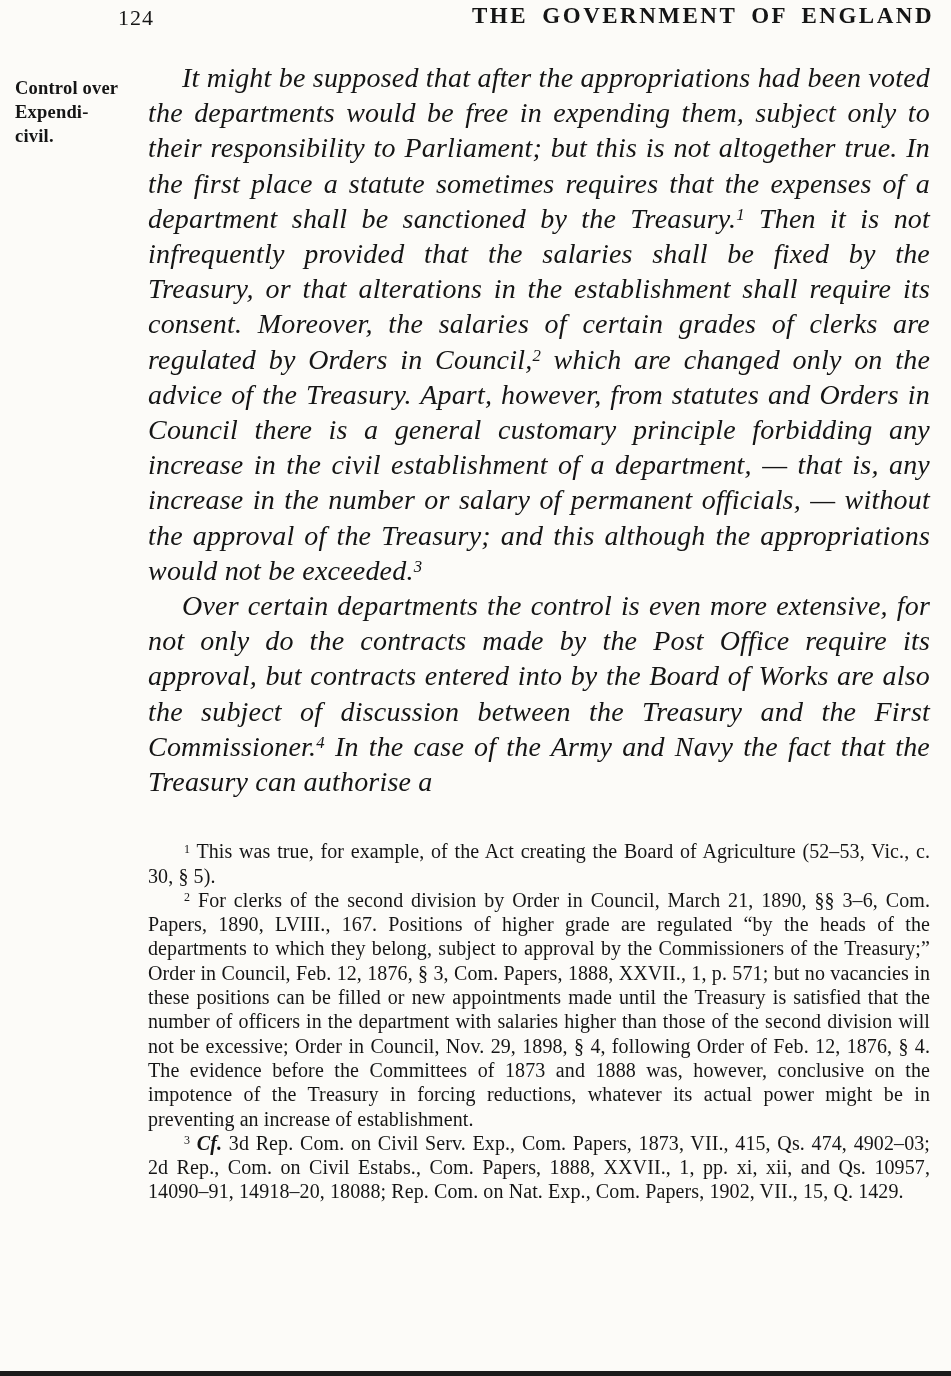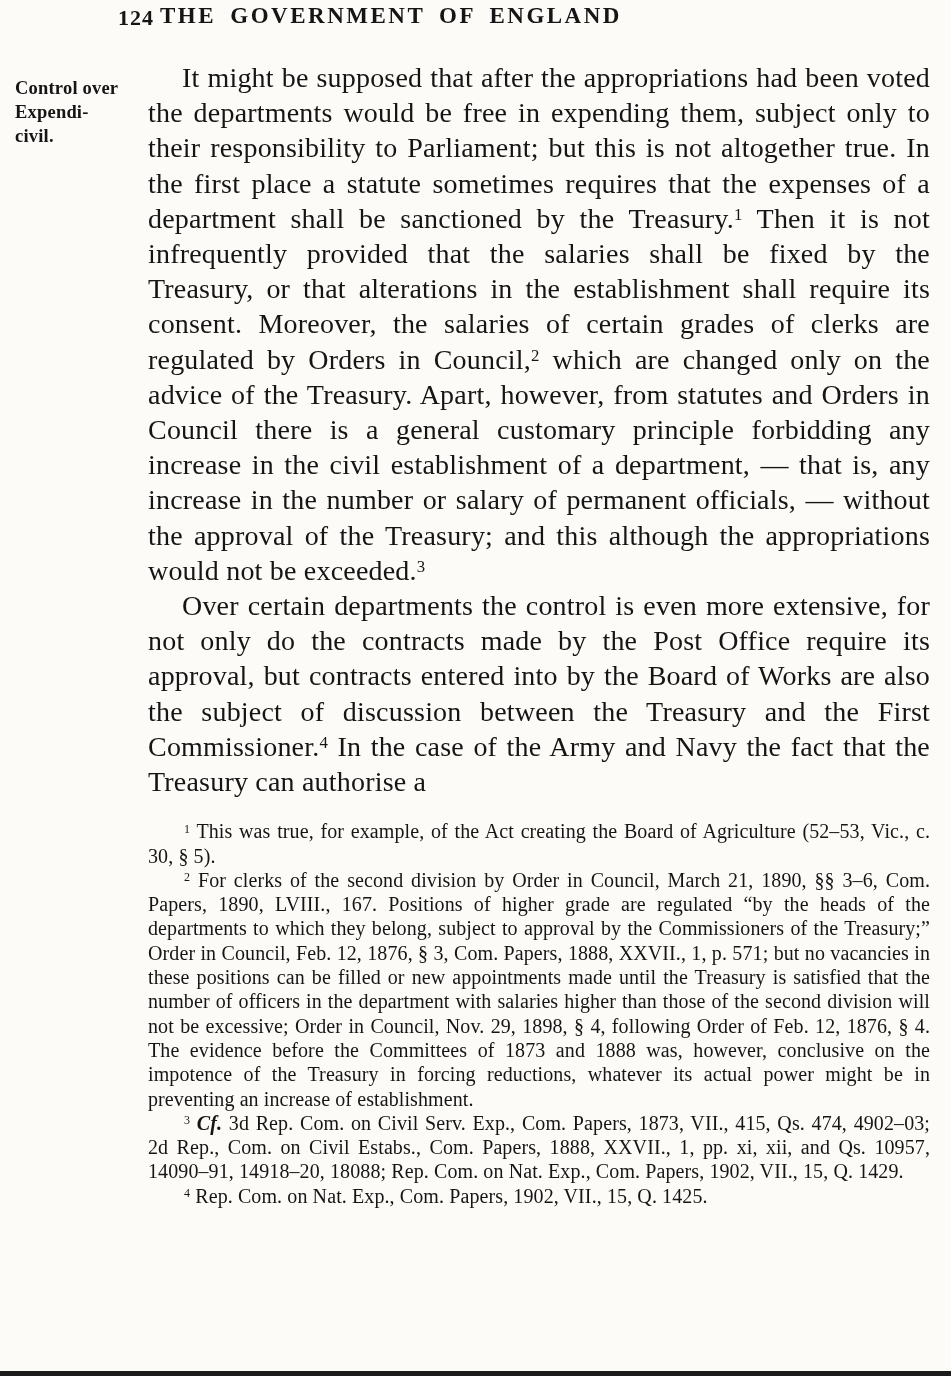--- a/index.html
+++ b/index.html
@@ -13,30 +13,30 @@
     font-family: "Liberation Serif", "DejaVu Serif", serif;
     overflow: hidden;
     box-sizing: border-box;
   }
   
   .page-number {
     position: absolute;
     top: 5px;
     left: 118px;
     font-size: 22px;
-    font-weight: bold;
+    font-weight: normal;
     letter-spacing: 1px;
   }
   .running-title {
     position: absolute;
     top: 3px;
-    left: 160px;
+    left: 152px;
     width: 782px;
     margin: 0;
-    text-align: left;
+    text-align: right;
     font-size: 23px;
     font-weight: bold;
     letter-spacing: 2.5px;
     word-spacing: 6px;
   }
   
   .margin-note {
     position: absolute;
     left: 15px;
     top: 76px;
@@ -53,30 +53,31 @@
     top: 60px;
     width: 782px;
   }
   .body-para {
     margin: 0;
     font-size: 28px;
     line-height: 35.2px;
     text-align: justify;
     text-indent: 34px;
     letter-spacing: 0.2px;
+    font-style: italic;
   }
   sup {
     font-size: 60%;
     line-height: 0;
     vertical-align: baseline;
     position: relative;
     top: -0.45em;
   }
   .footnotes {
-    margin-top: 20px;
+    margin-top: 40px;
   }
   .footnote {
     margin: 0;
     font-size: 20px;
     line-height: 24.3px;
     text-align: justify;
     text-indent: 36px;
     letter-spacing: 0.1px;
   }
   .footnote em { font-style: italic; font-weight: bold; }
@@ -106,18 +107,17 @@
   </aside>
 
   <main class="text-column">
     <p class="body-para">It might be supposed that after the appropriations had been voted the departments would be free in expending them, subject only to their responsibility to Parliament; but this is not altogether true. In the first place a statute sometimes requires that the expenses of a department shall be sanctioned by the Treasury.<sup>1</sup> Then it is not infrequently provided that the salaries shall be fixed by the Treasury, or that alterations in the establishment shall require its consent. Moreover, the salaries of certain grades of clerks are regulated by Orders in Council,<sup>2</sup> which are changed only on the advice of the Treasury. Apart, however, from statutes and Orders in Council there is a general customary principle forbidding any increase in the civil establishment of a department, — that is, any increase in the number or salary of permanent officials, — without the approval of the Treasury; and this although the appropriations would not be exceeded.<sup>3</sup></p>
     <p class="body-para">Over certain departments the control is even more extensive, for not only do the contracts made by the Post Office require its approval, but contracts entered into by the Board of Works are also the subject of discussion between the Treasury and the First Commissioner.<sup>4</sup> In the case of the Army and Navy the fact that the Treasury can authorise a</p>
 
     <div class="footnotes">
       <p class="footnote"><sup>1</sup> This was true, for example, of the Act creating the Board of Agriculture (52–53, Vic., c. 30, § 5).</p>
       <p class="footnote"><sup>2</sup> For clerks of the second division by Order in Council, March 21, 1890, §§ 3–6, Com. Papers, 1890, LVIII., 167. Positions of higher grade are regulated “by the heads of the departments to which they belong, subject to approval by the Commissioners of the Treasury;” Order in Council, Feb. 12, 1876, § 3, Com. Papers, 1888, XXVII., 1, p. 571; but no vacancies in these positions can be filled or new appointments made until the Treasury is satisfied that the number of officers in the department with salaries higher than those of the second division will not be excessive; Order in Council, Nov. 29, 1898, § 4, following Order of Feb. 12, 1876, § 4. The evidence before the Committees of 1873 and 1888 was, however, conclusive on the impotence of the Treasury in forcing reductions, whatever its actual power might be in preventing an increase of establishment.</p>
       <p class="footnote"><sup>3</sup> <em>Cf.</em> 3d Rep. Com. on Civil Serv. Exp., Com. Papers, 1873, VII., 415, Qs. 474, 4902–03; 2d Rep., Com. on Civil Estabs., Com. Papers, 1888, XXVII., 1, pp. xi, xii, and Qs. 10957, 14090–91, 14918–20, 18088; Rep. Com. on Nat. Exp., Com. Papers, 1902, VII., 15, Q. 1429.</p>
-      <p class="footnote"><sup>4</sup> Rep. Com. on Nat. Exp., Com. Papers, 1902, VII., 15, Q. 1425.</p>
     </div>
   </main>
 
   <div class="scan-edge-bottom"></div>
 </div>
 
 </body></html>

